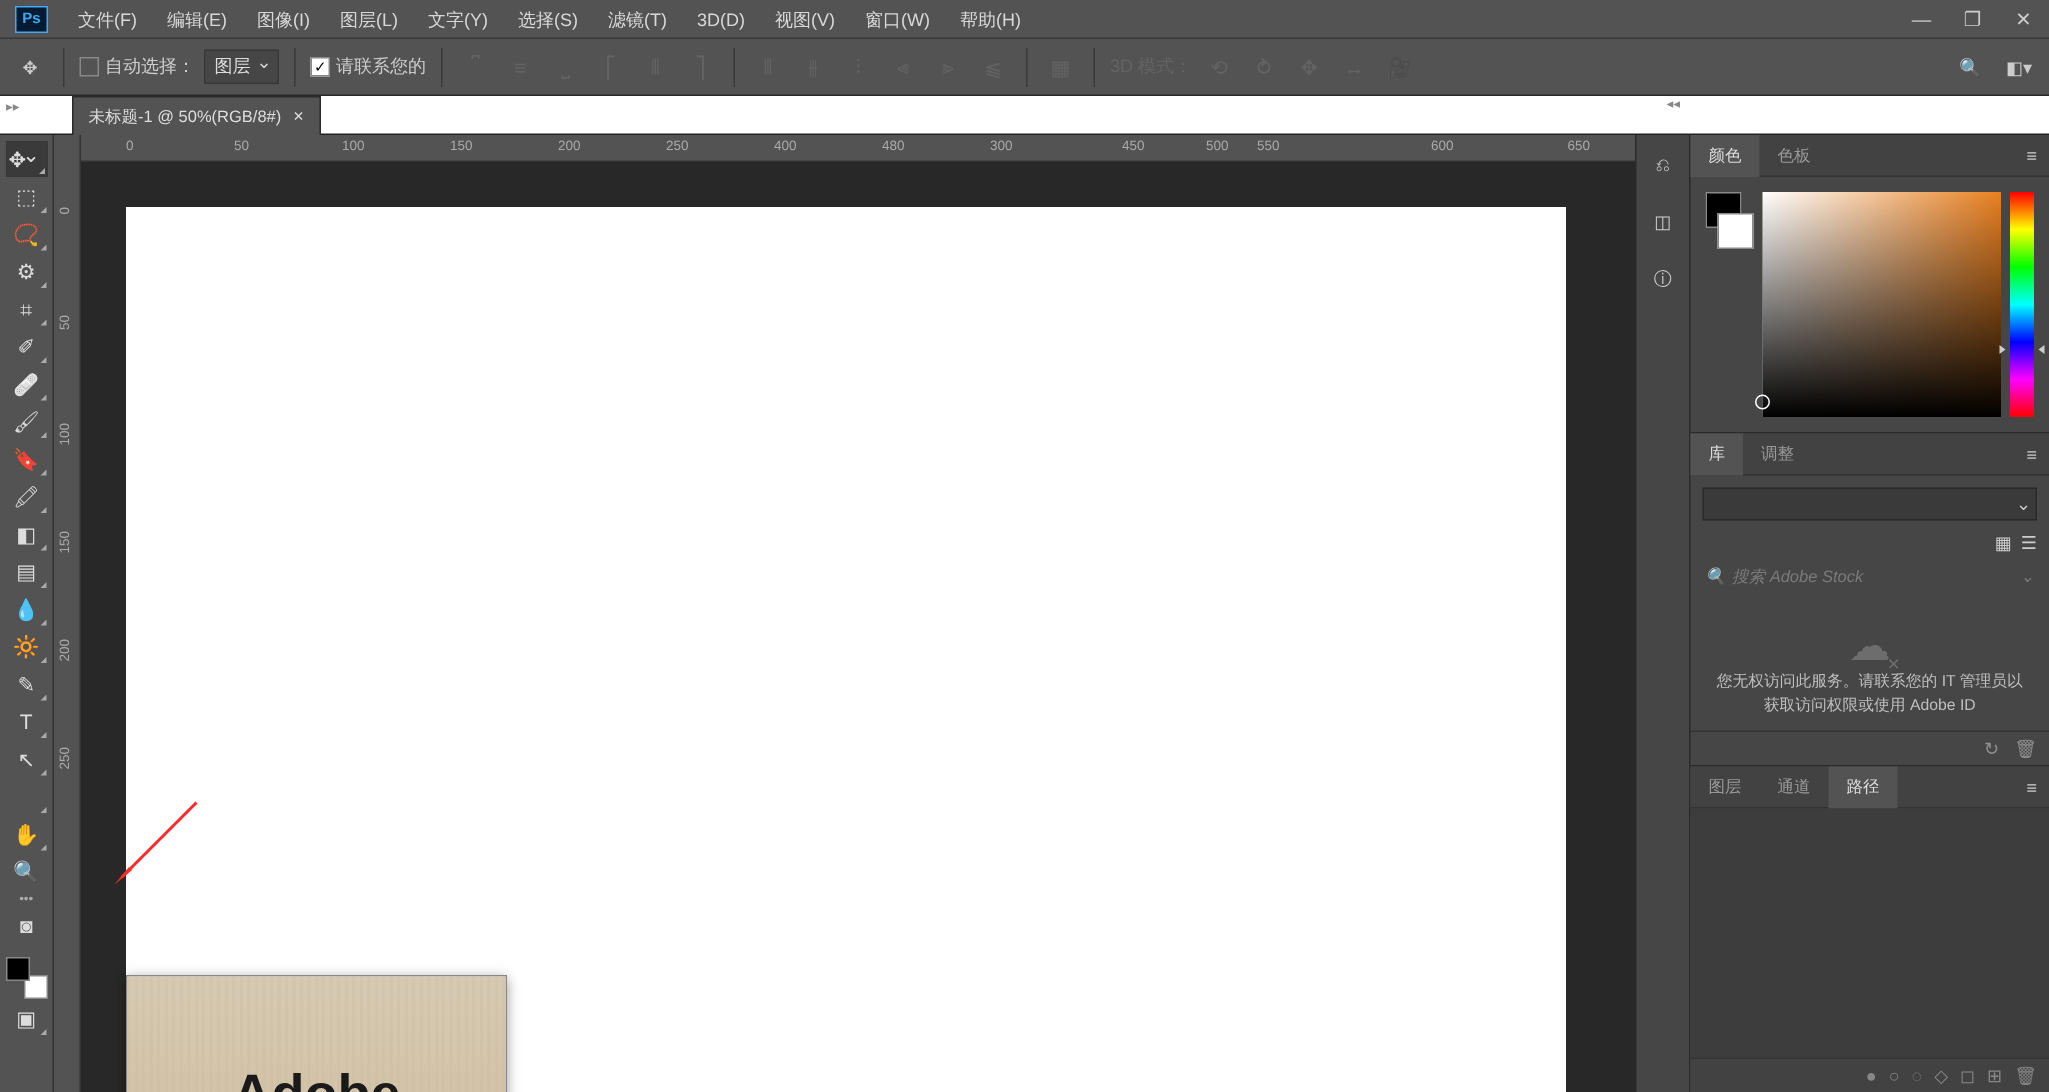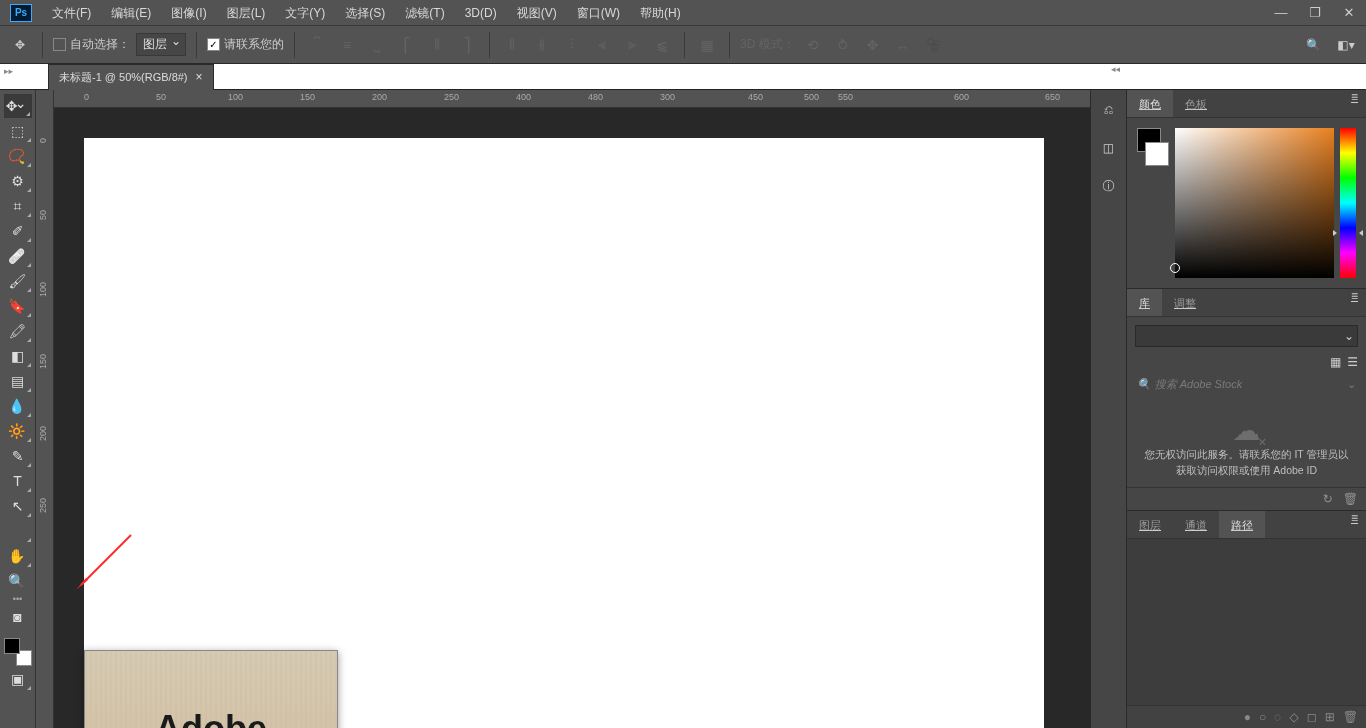--- a/index.html
+++ b/index.html
@@ -58,21 +58,21 @@
 .tip-img { height:155px; background:linear-gradient(180deg,#d6cab2 0%,#d4c5aa 40%,#ccbfa3 100%); display:flex; align-items:center; justify-content:center; position:relative; }
 .tip-img::before { content:""; position:absolute; inset:0; background:repeating-linear-gradient(90deg,rgba(0,0,0,.02) 0 2px,transparent 2px 5px); }
 .tip-txt { font-family:"Segoe UI",sans-serif; font-size:36px; font-weight:700; color:#1a1a1a; z-index:1; }
 
 
 .rstrip { width:36px; background:#464646; border-left:1px solid #2a2a2a; display:flex; flex-direction:column; align-items:center; padding-top:10px; gap:18px; }
 .rstrip .ic { width:20px; height:20px; display:flex; align-items:center; justify-content:center; cursor:pointer; }
 
 
 .rpanel { width:240px; background:#464646; display:flex; flex-direction:column; border-left:1px solid #2a2a2a; }
-.phead { height:28px; display:flex; border-bottom:1px solid #333; background:#424242;text-decoration:underline; }
+.phead { height:28px; display:flex; align-items:center; border-bottom:1px solid #333; background:#424242; }
 .ptab { padding:0 12px; line-height:28px; color:#999; cursor:pointer; font-size:11px; }
 .ptab.act { background:#535353; color:#ddd; }
 .pmenu { margin-left:auto; padding:0 8px; cursor:pointer; }
 .colorpanel { height:170px; display:flex; padding:10px; gap:6px; }
 .colorswatch { display:flex; flex-direction:column; gap:4px; }
 .csbox { width:24px; height:24px; border:1px solid #888; }
 .gradient { flex:1; position:relative; background:linear-gradient(to bottom,transparent,#000),linear-gradient(to right,#fff,#e88020); cursor:crosshair; }
 .gradient .pick { position:absolute; left:0; bottom:10px; width:10px; height:10px; border:1px solid #fff; border-radius:50%; transform:translate(-50%,50%); }
 .hue { width:16px; background:linear-gradient(to bottom,#f00,#ff0,#0f0,#0ff,#00f,#f0f,#f00); position:relative; cursor:pointer; }
 .hue .sl { position:absolute; top:68%; left:-3px; right:-3px; height:3px; }

